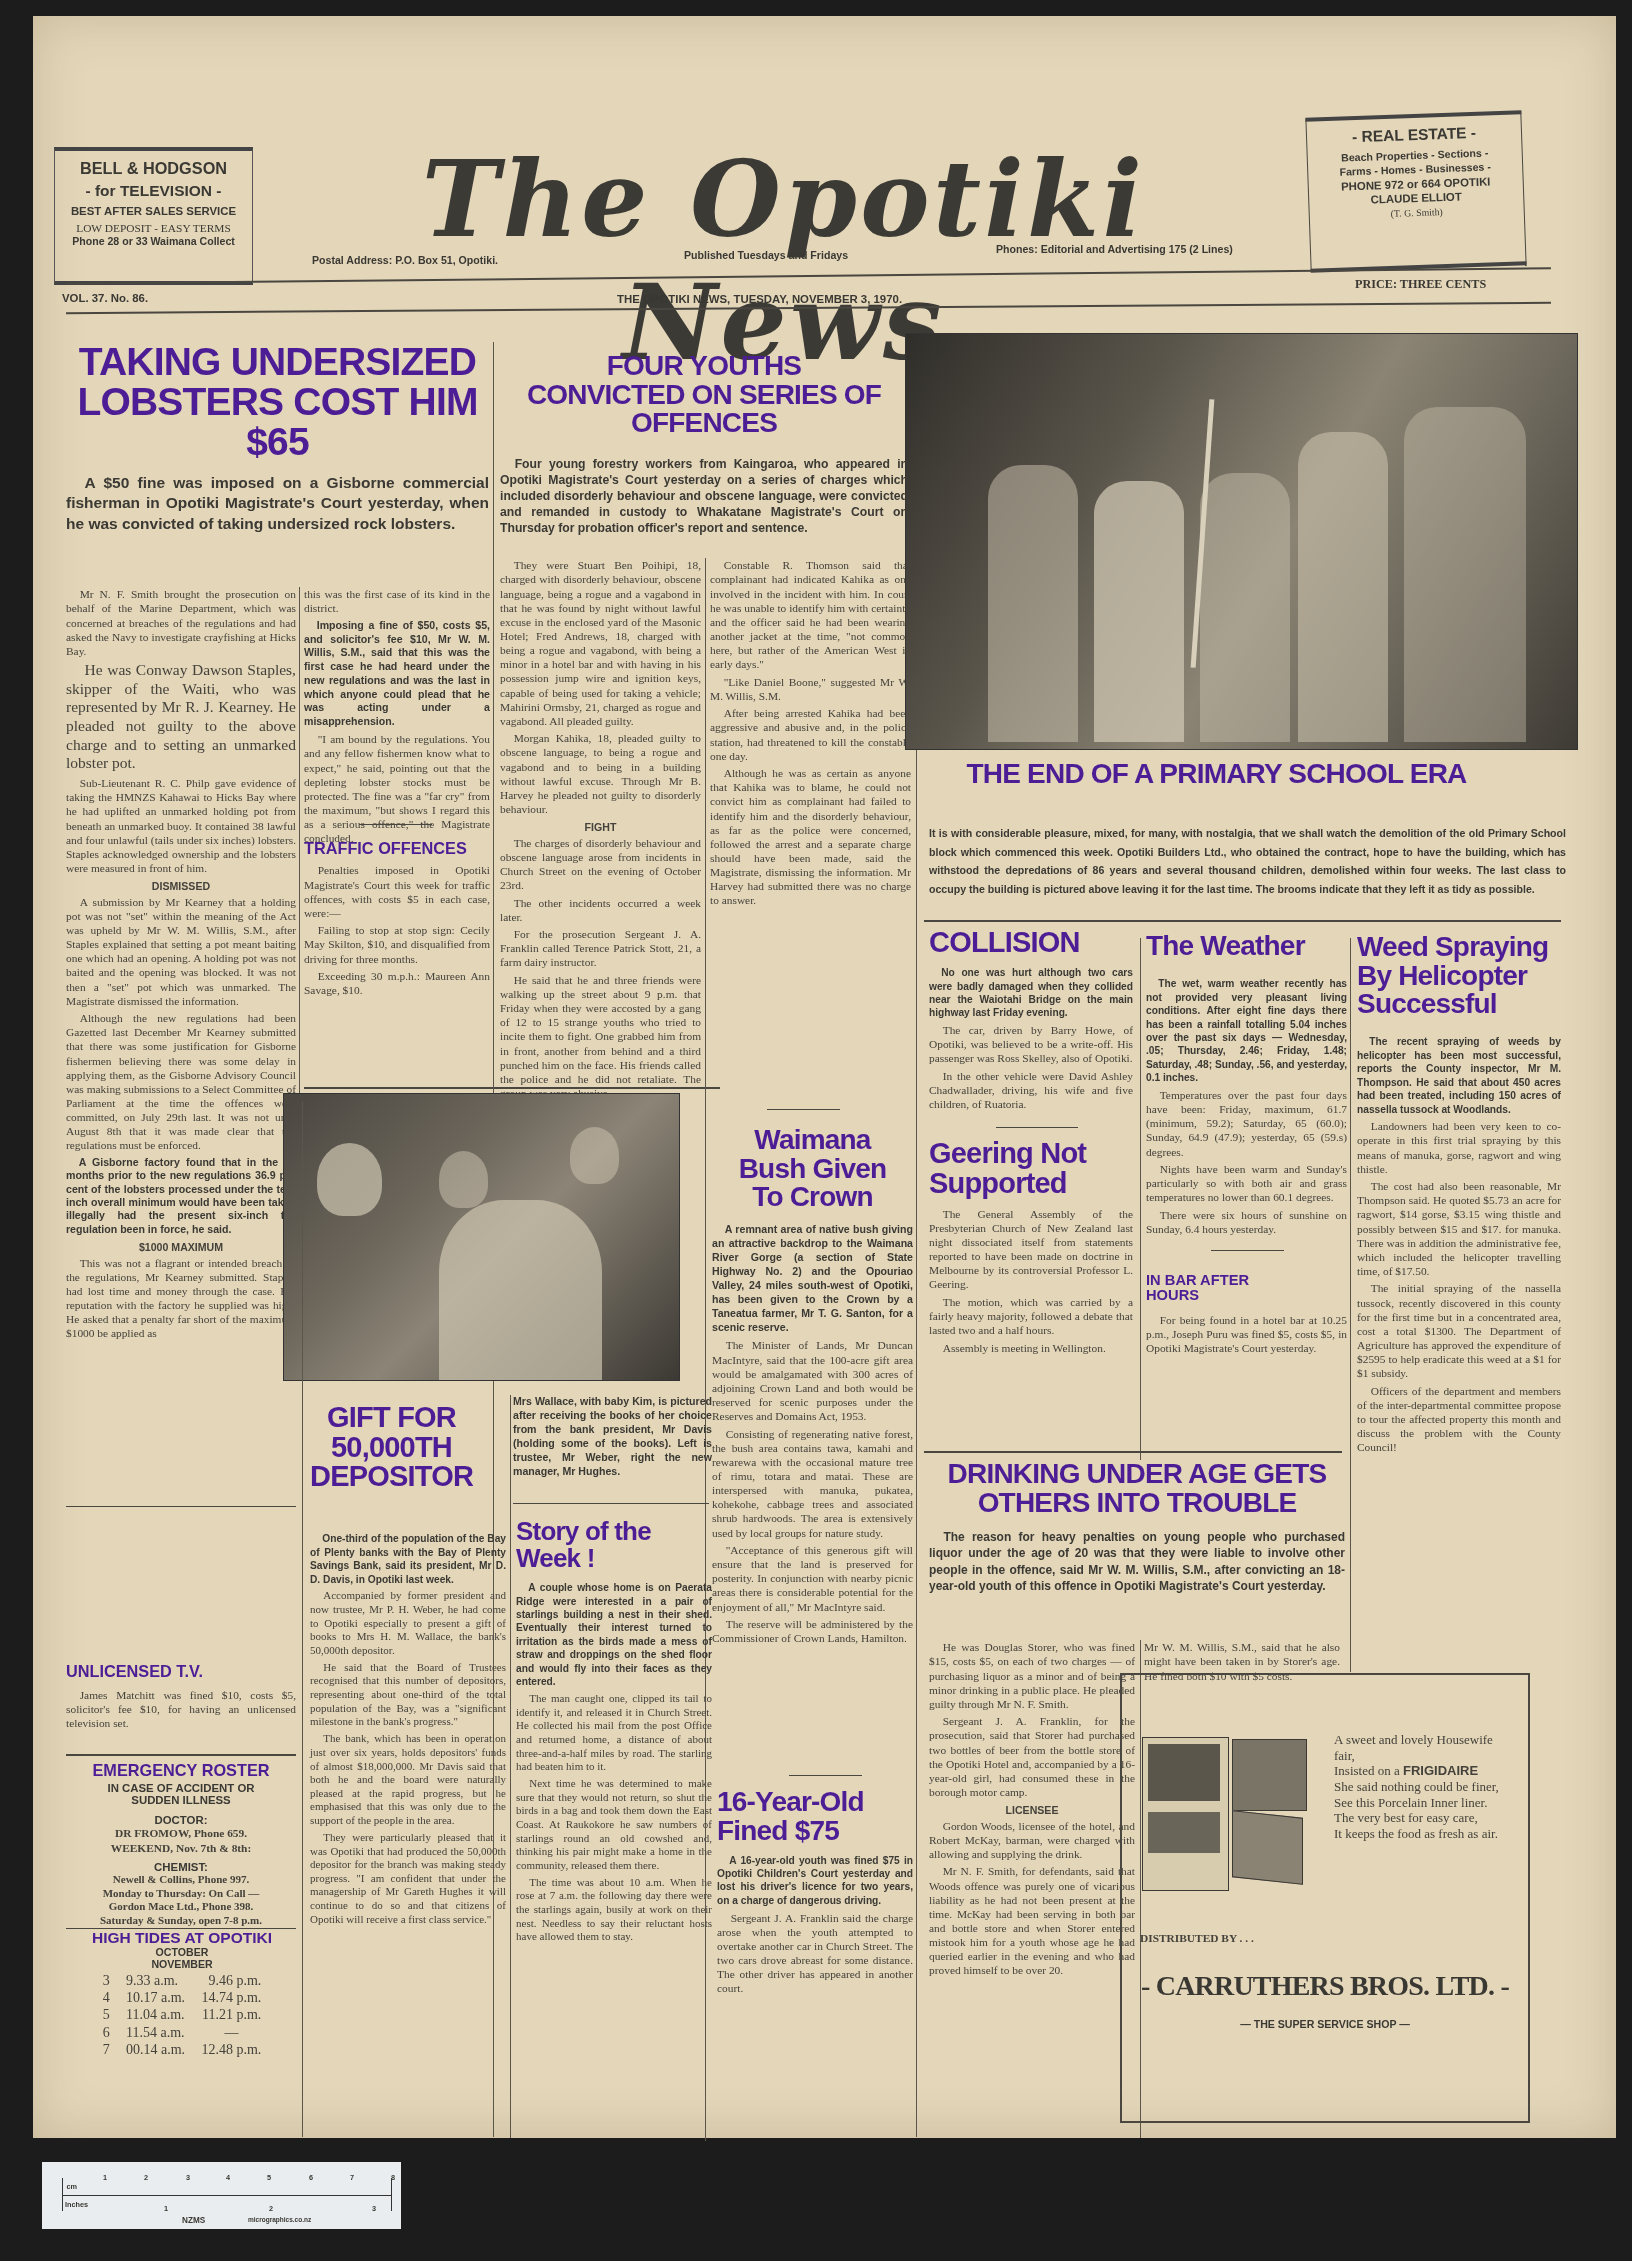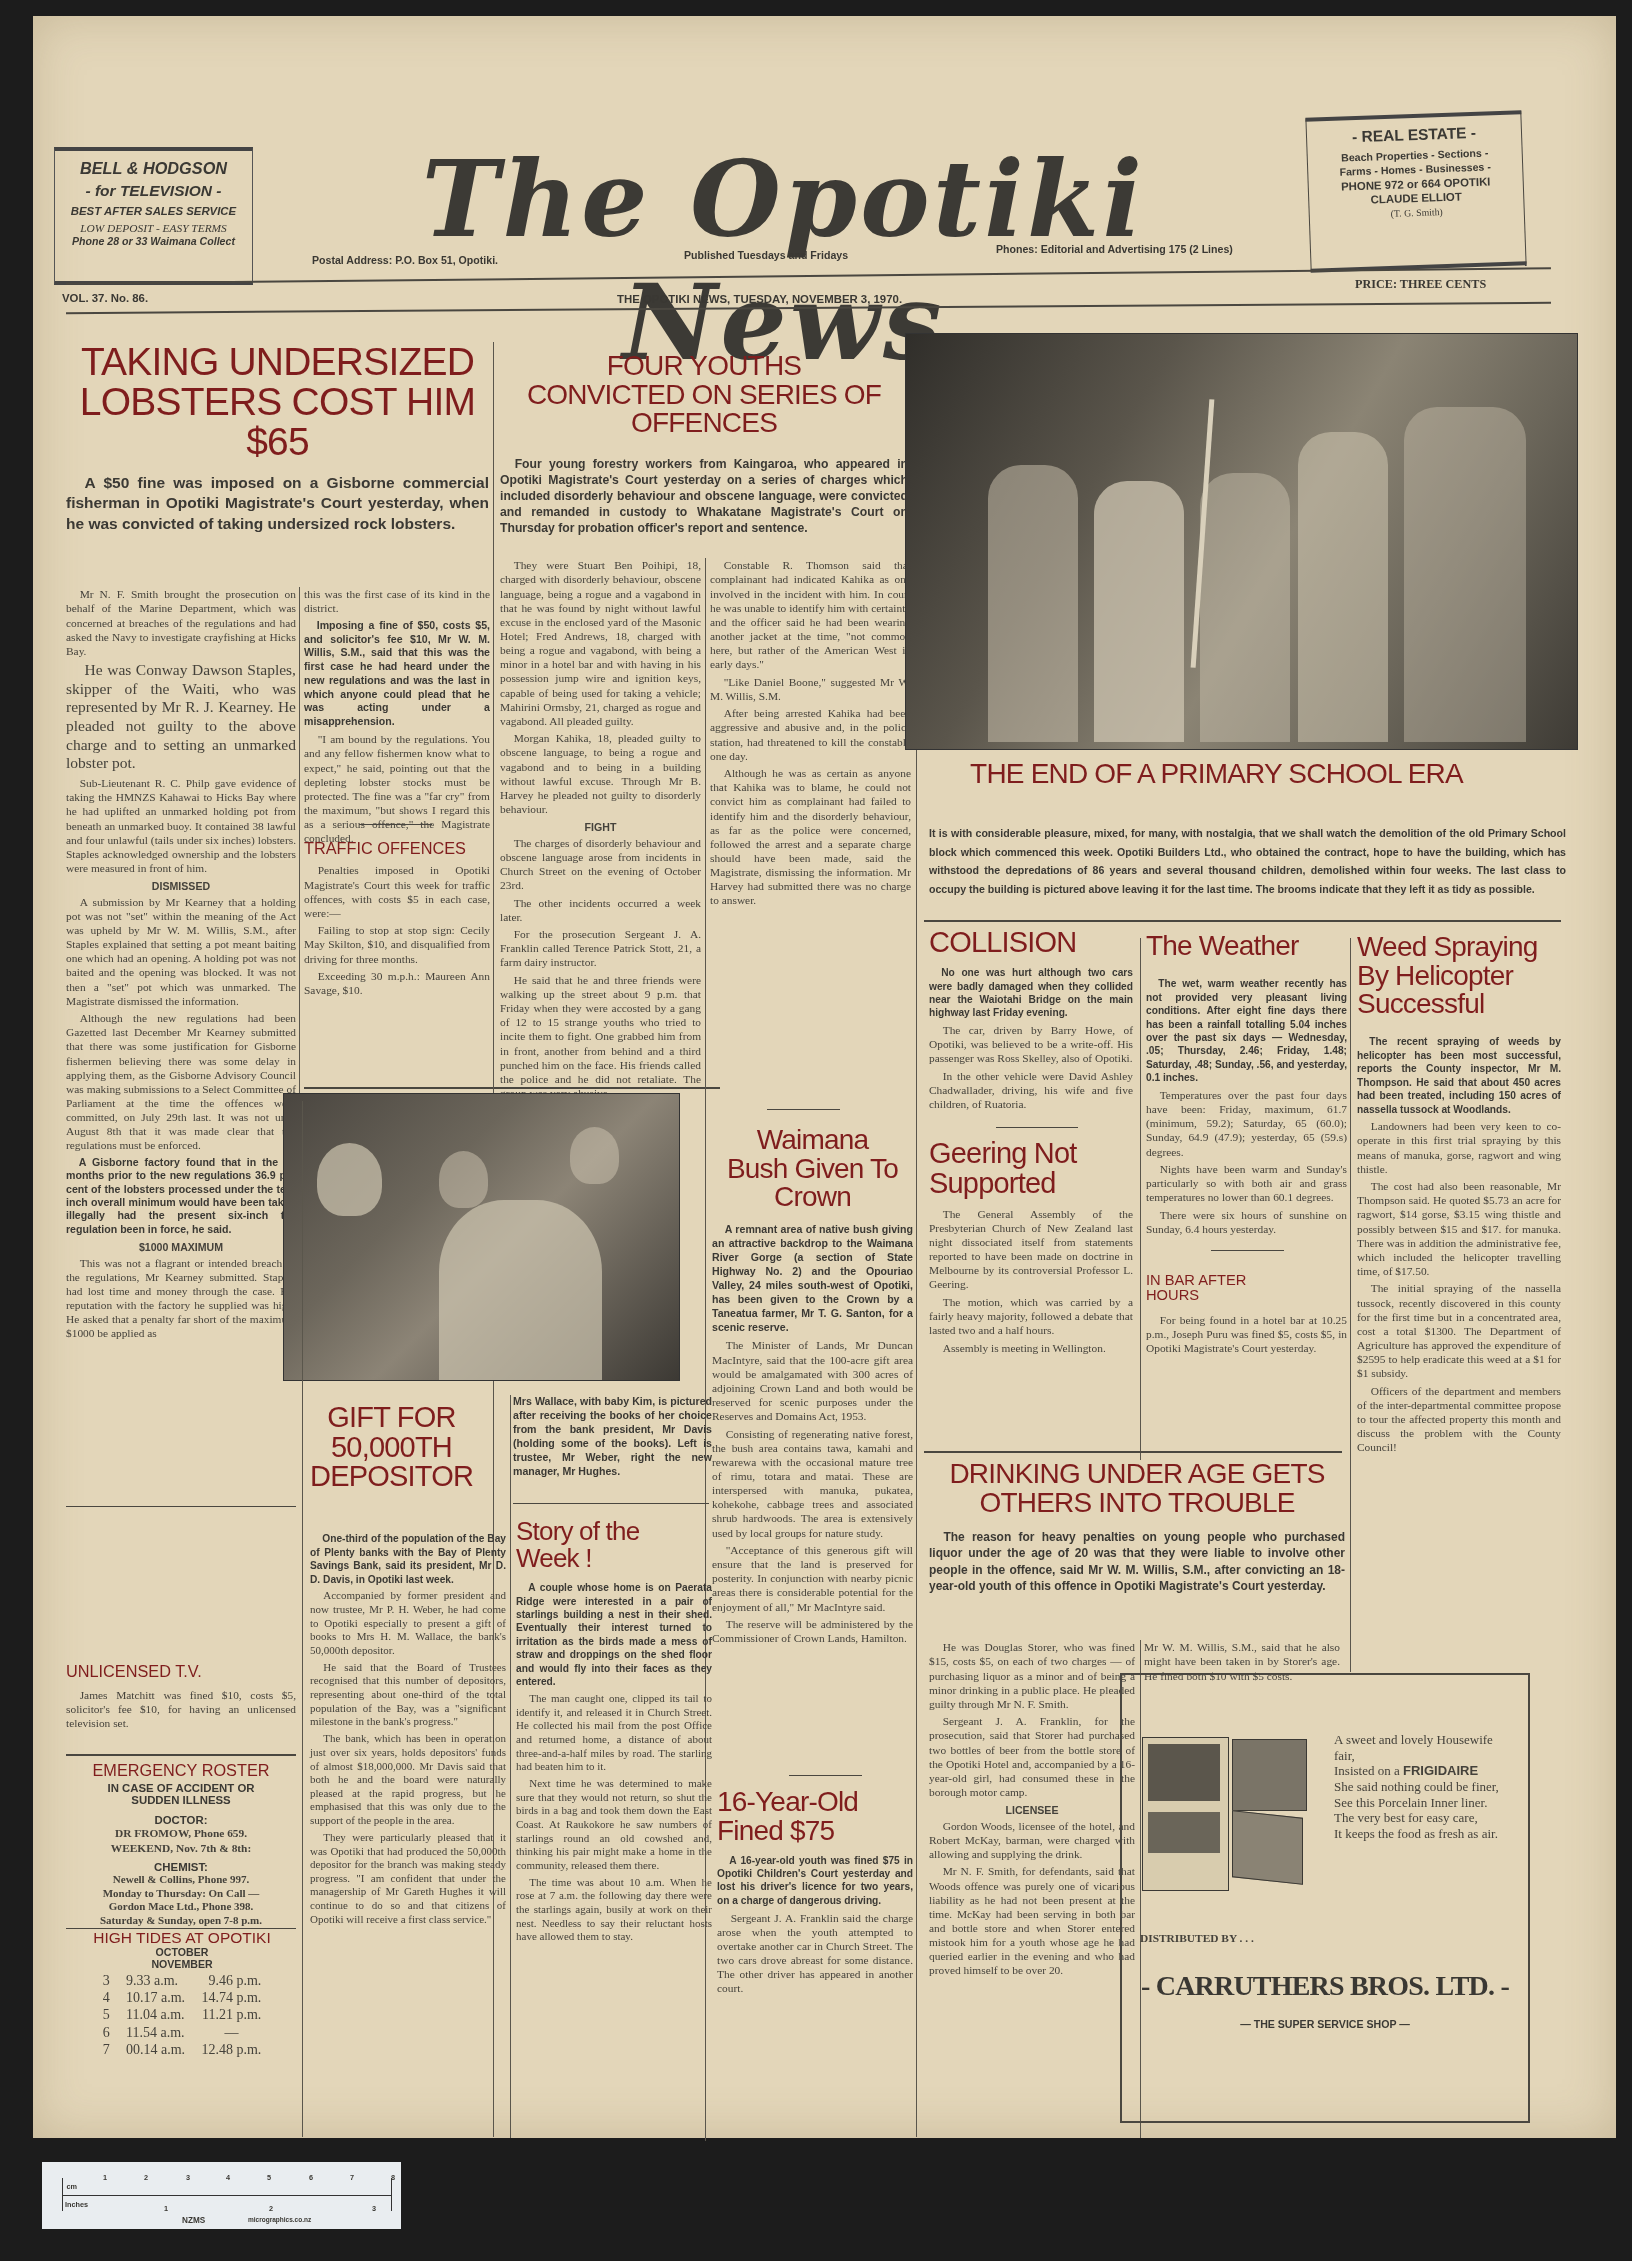--- a/index.html
+++ b/index.html
@@ -2,39 +2,39 @@
 <html style="font-size:13px"><head>
 <meta charset="utf-8">
 <style>
   html,body{margin:0;padding:0;}
   body{width:1632px;height:2261px;background:#1c1c1c;position:relative;overflow:hidden;font-family:"Liberation Serif",serif;color:#3a3833;}
   .paper{position:absolute;left:33px;top:16.3px;width:1583px;height:2122px;background:#e3d6b9;box-shadow:inset 0 0 49px rgba(120,100,60,.25);}
   .abs{position:absolute;}
   .box{border:1.6px solid #4a4740;}
   .rule{position:absolute;height:0;border-top:2.4px solid #4a4740;}
   .vrule{position:absolute;width:0;border-left:1.6px solid #5a564c;}
-  .hd{font-family:"Liberation Sans",sans-serif;font-weight:normal;color:#7f1d1d;text-align:center;letter-spacing:-0.8px;line-height:1.02;}
+  .hd{font-family:"Liberation Sans",sans-serif;font-weight:bold;color:#4c1d95;text-align:center;letter-spacing:-0.8px;line-height:1.02;}
   .lead{font-family:"Liberation Sans",sans-serif;font-weight:bold;text-align:justify;line-height:1.32;color:#3b3934;}
   .body{font-family:"Liberation Serif",serif;text-align:justify;line-height:1.24;color:#45423b;}
   .body p,.lead p{margin:0 0 3.3px 0;text-indent:1.2em;}
   .sub{font-family:"Liberation Sans",sans-serif;font-weight:bold;text-align:center;margin:4.9px 0 1.6px;}
   .photo{background:linear-gradient(135deg,#4a4640 0%,#6c665b 35%,#8c8476 55%,#3c3934 100%);border:0.8px solid #333;}
   .photo .fig{position:absolute;border-radius:50% 50% 40% 40%;background:#cfc6b1;opacity:.7;}
   .masthead{font-family:"DejaVu Serif",serif;font-style:italic;font-weight:bold;font-size:104px;color:#3c3a35;letter-spacing:3.3px;text-align:center;}
   .tiny{font-family:"Liberation Sans",sans-serif;font-size:10.6px;font-weight:bold;}
   .adtext{font-family:"Liberation Sans",sans-serif;font-weight:bold;text-align:center;color:#3b3934;}
   .tides td{padding:0 8.2px;font-size:14px;}
   .ruler{position:absolute;left:42px;top:2162px;width:359px;height:67px;background:#e9edf0;}
 </style>
 </head>
 <body>
 
 <div class="paper">
 
-  <div class="abs box adtext" style="left:21px;top:131px;width:197px;height:122px;border-left:0.8px solid #555;border-right:0.8px solid #555;border-top:4.1px solid #444;border-bottom:4.1px solid #444;padding-top:8.2px;font-style:italic;">
+  <div class="abs box adtext" style="left:21px;top:131px;width:197px;height:122px;border-left:0.8px solid #555;border-right:0.8px solid #555;border-top:4.1px solid #444;border-bottom:4.1px solid #444;padding-top:8.2px;">
     <div style="font-size:16.3px;">BELL &amp; HODGSON</div>
     <div style="font-size:15.5px;margin-top:3.3px;">- for TELEVISION -</div>
     <div style="font-size:11.4px;margin-top:4.9px;">BEST AFTER SALES SERVICE</div>
     <div style="font-size:11.4px;margin-top:4.9px;font-weight:normal;font-family:'Liberation Serif',serif;">LOW DEPOSIT - EASY TERMS</div>
     <div style="font-size:10.6px;margin-top:1.6px;">Phone 28 or 33 Waimana Collect</div>
   </div>
 
   <div class="abs masthead" style="left:277px;top:122px;width:947px;">The Opotiki News</div>
   <div class="abs tiny" style="left:279px;top:238px;">Postal Address: P.O. Box 51, Opotiki.</div>
   <div class="abs tiny" style="left:651px;top:233px;">Published Tuesdays and Fridays</div>

